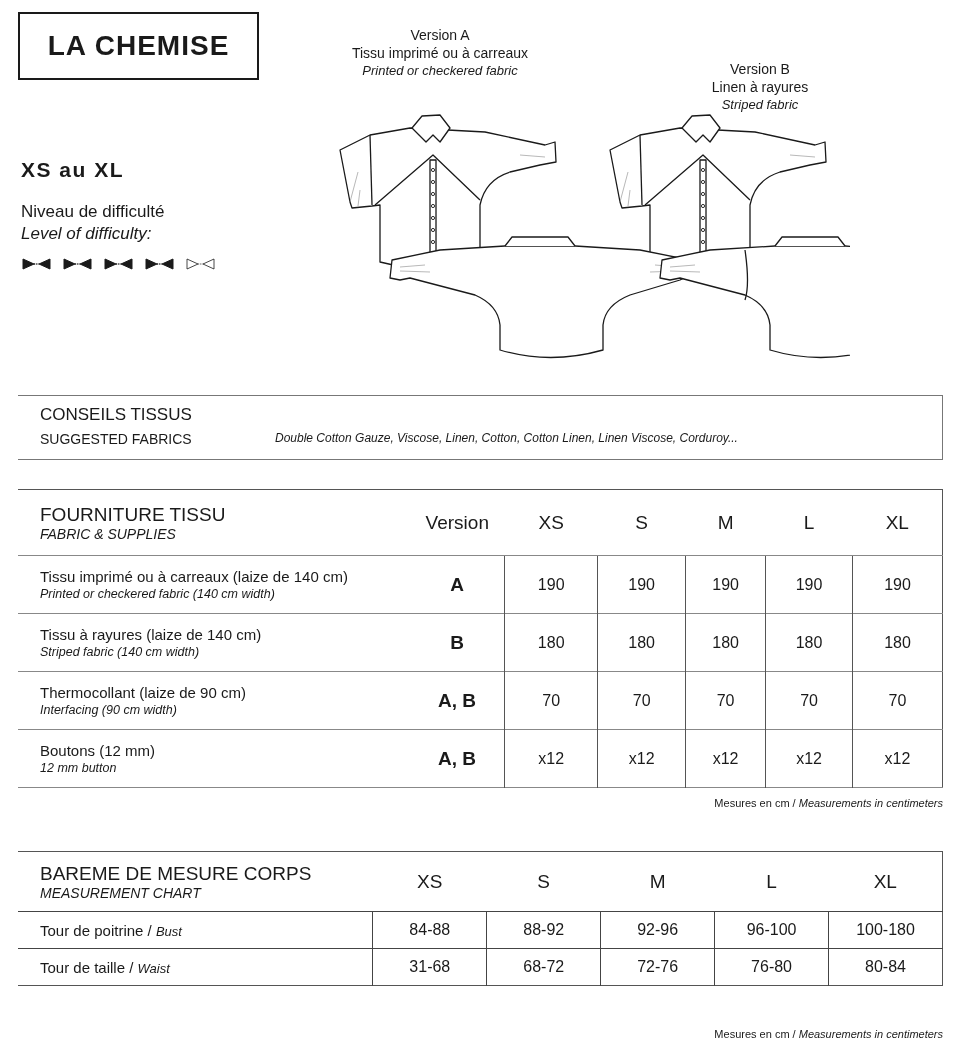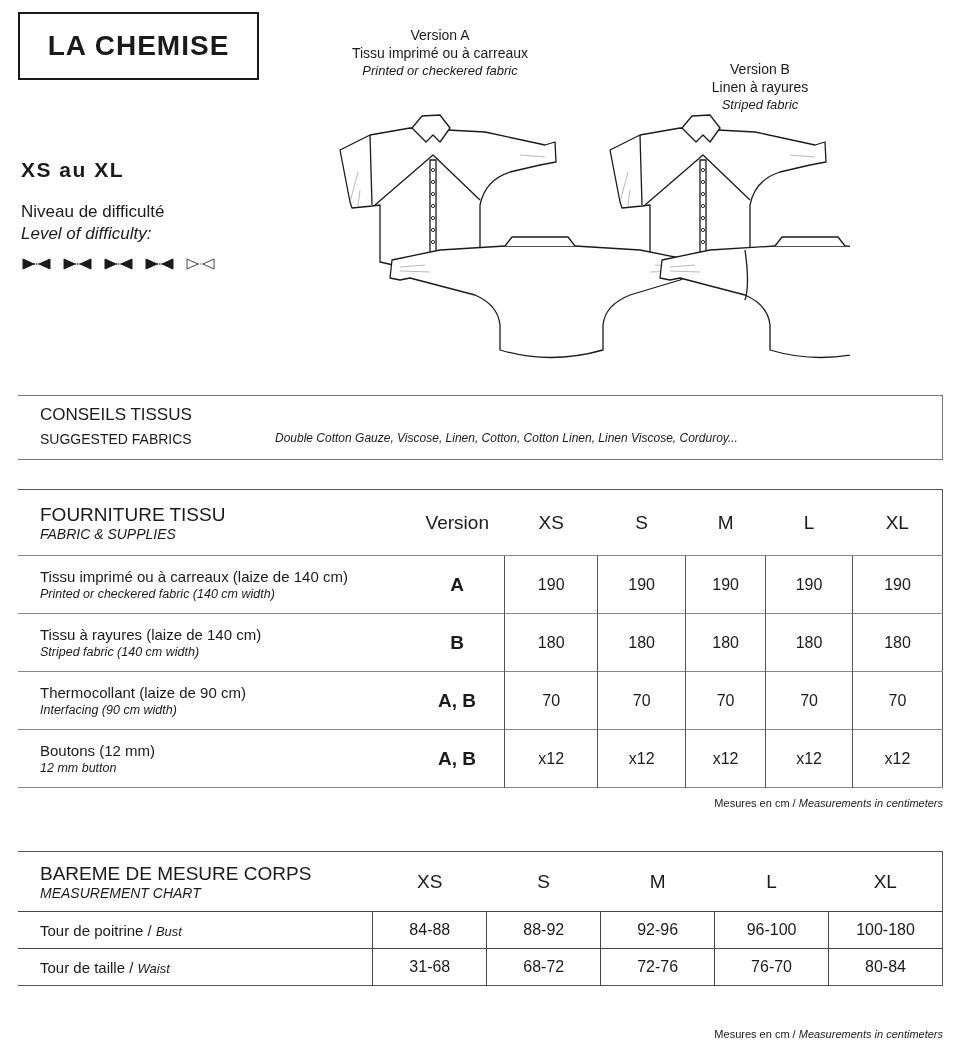--- a/index.html
+++ b/index.html
@@ -282,20 +282,20 @@
         <td class="val">88-92</td>
         <td class="val">92-96</td>
         <td class="val">96-100</td>
         <td class="val">100-180</td>
       </tr>
       <tr>
         <td class="lbl"><span>Tour de taille / </span><span class="it">Waist</span></td>
         <td class="val">31-68</td>
         <td class="val">68-72</td>
         <td class="val">72-76</td>
-        <td class="val">76-70</td>
+        <td class="val">76-80</td>
         <td class="val">80-84</td>
       </tr>
     </tbody>
 </table>
 <div id="note2" class="abs">
   <span>Mesures en cm / </span><span class="it">Measurements in centimeters</span>
 </div>
 
 </body></html>

